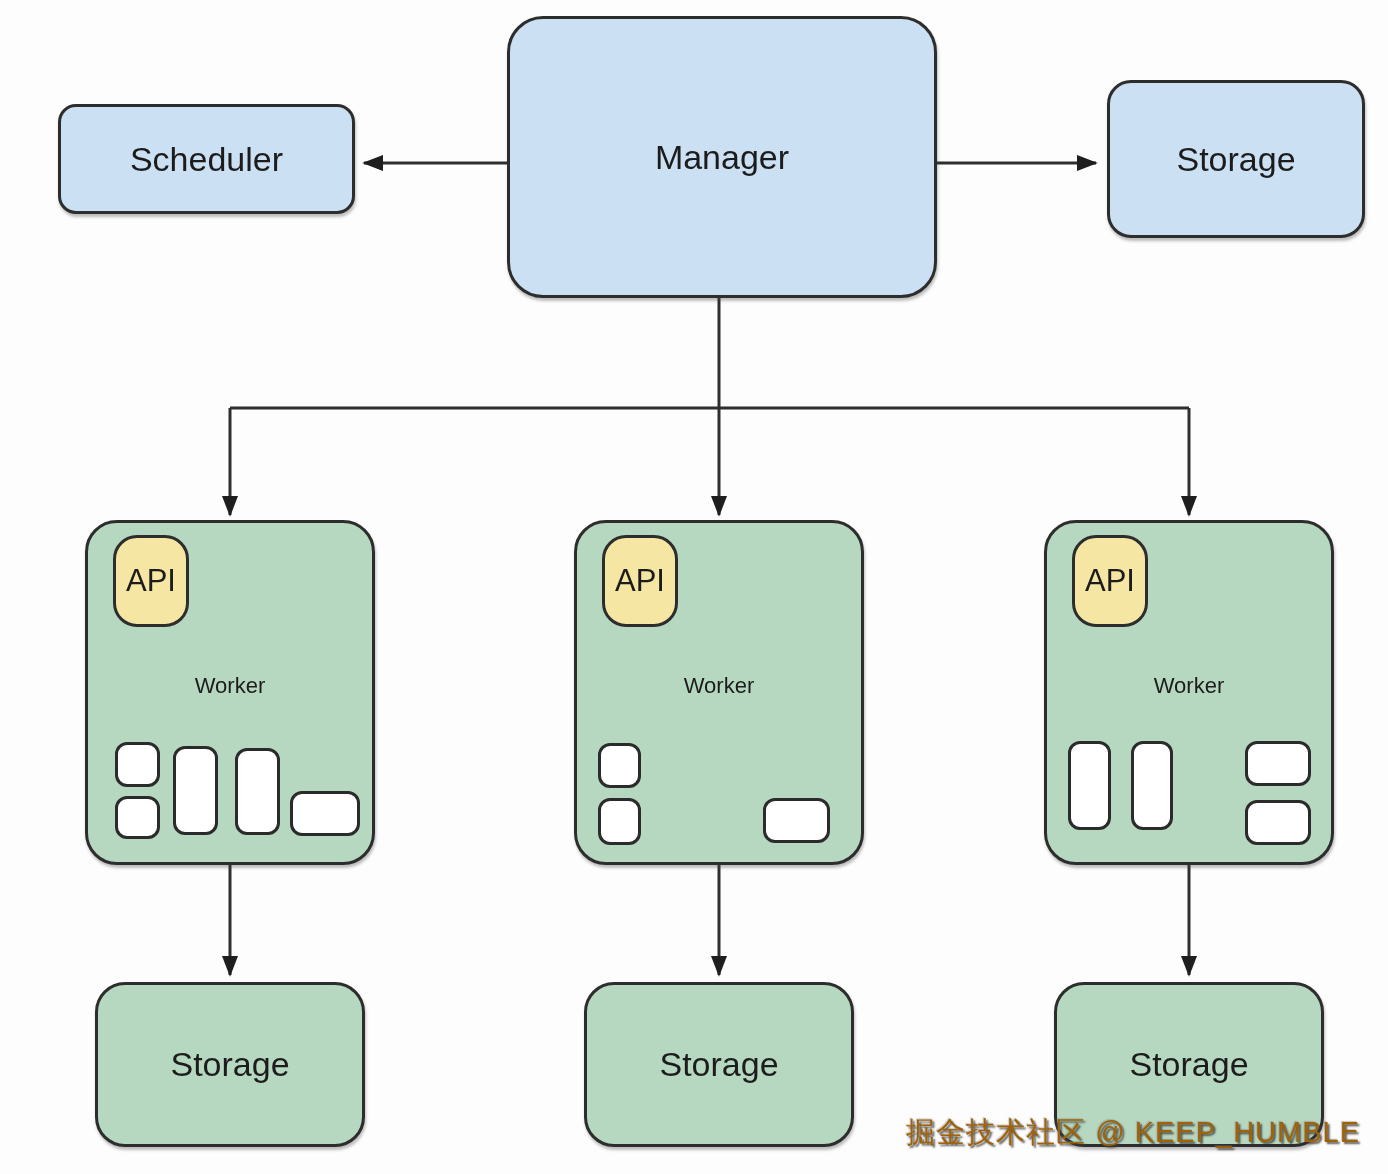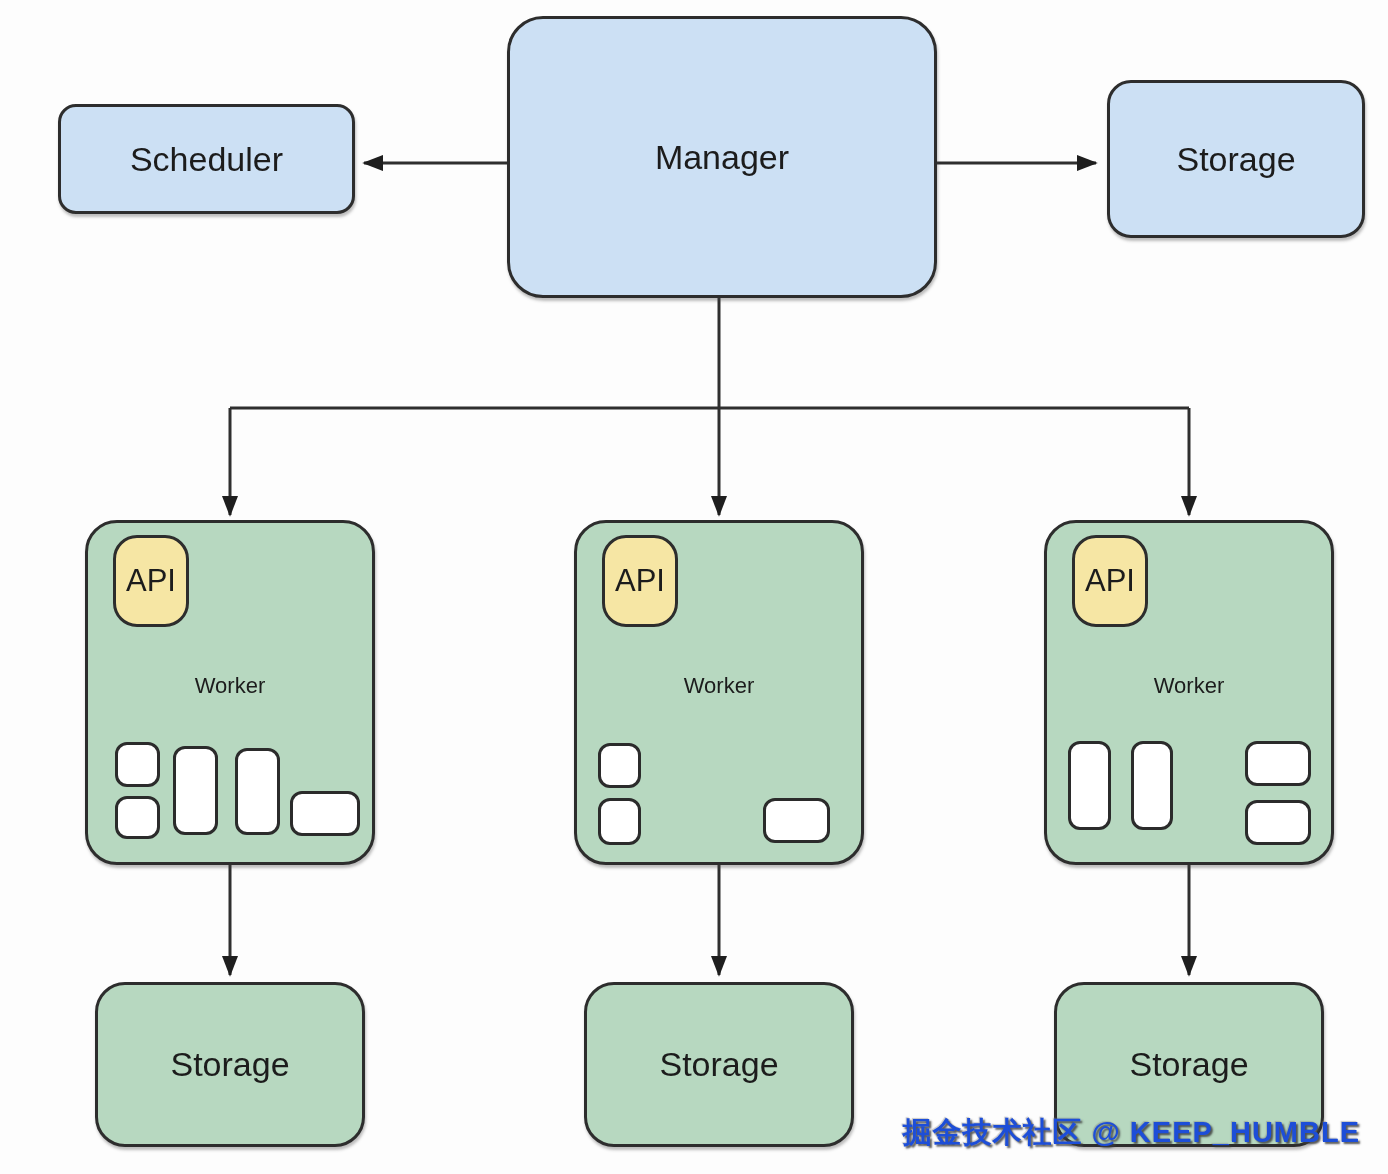--- a/index.html
+++ b/index.html
@@ -102,22 +102,22 @@
   }
   .storage-b1 { left: 95px; }
   .storage-b2 { left: 584px; }
   .storage-b3 { left: 1054px; }
 
   .watermark {
     position: absolute;
     top: 1113px;
     right: 28px;
     font-size: 29px;
-    font-weight: bold;
-    color: #1d4ed8;
+    font-weight: normal;
+    color: #a16207;
     letter-spacing: 1px;
     text-shadow: 2px 2px 2px rgba(60,60,60,0.85), -1px -1px 1px rgba(120,120,120,0.4);
     white-space: nowrap;
   }
 </style>
 </head>
 <body>
 
 <div class="canvas">
 

